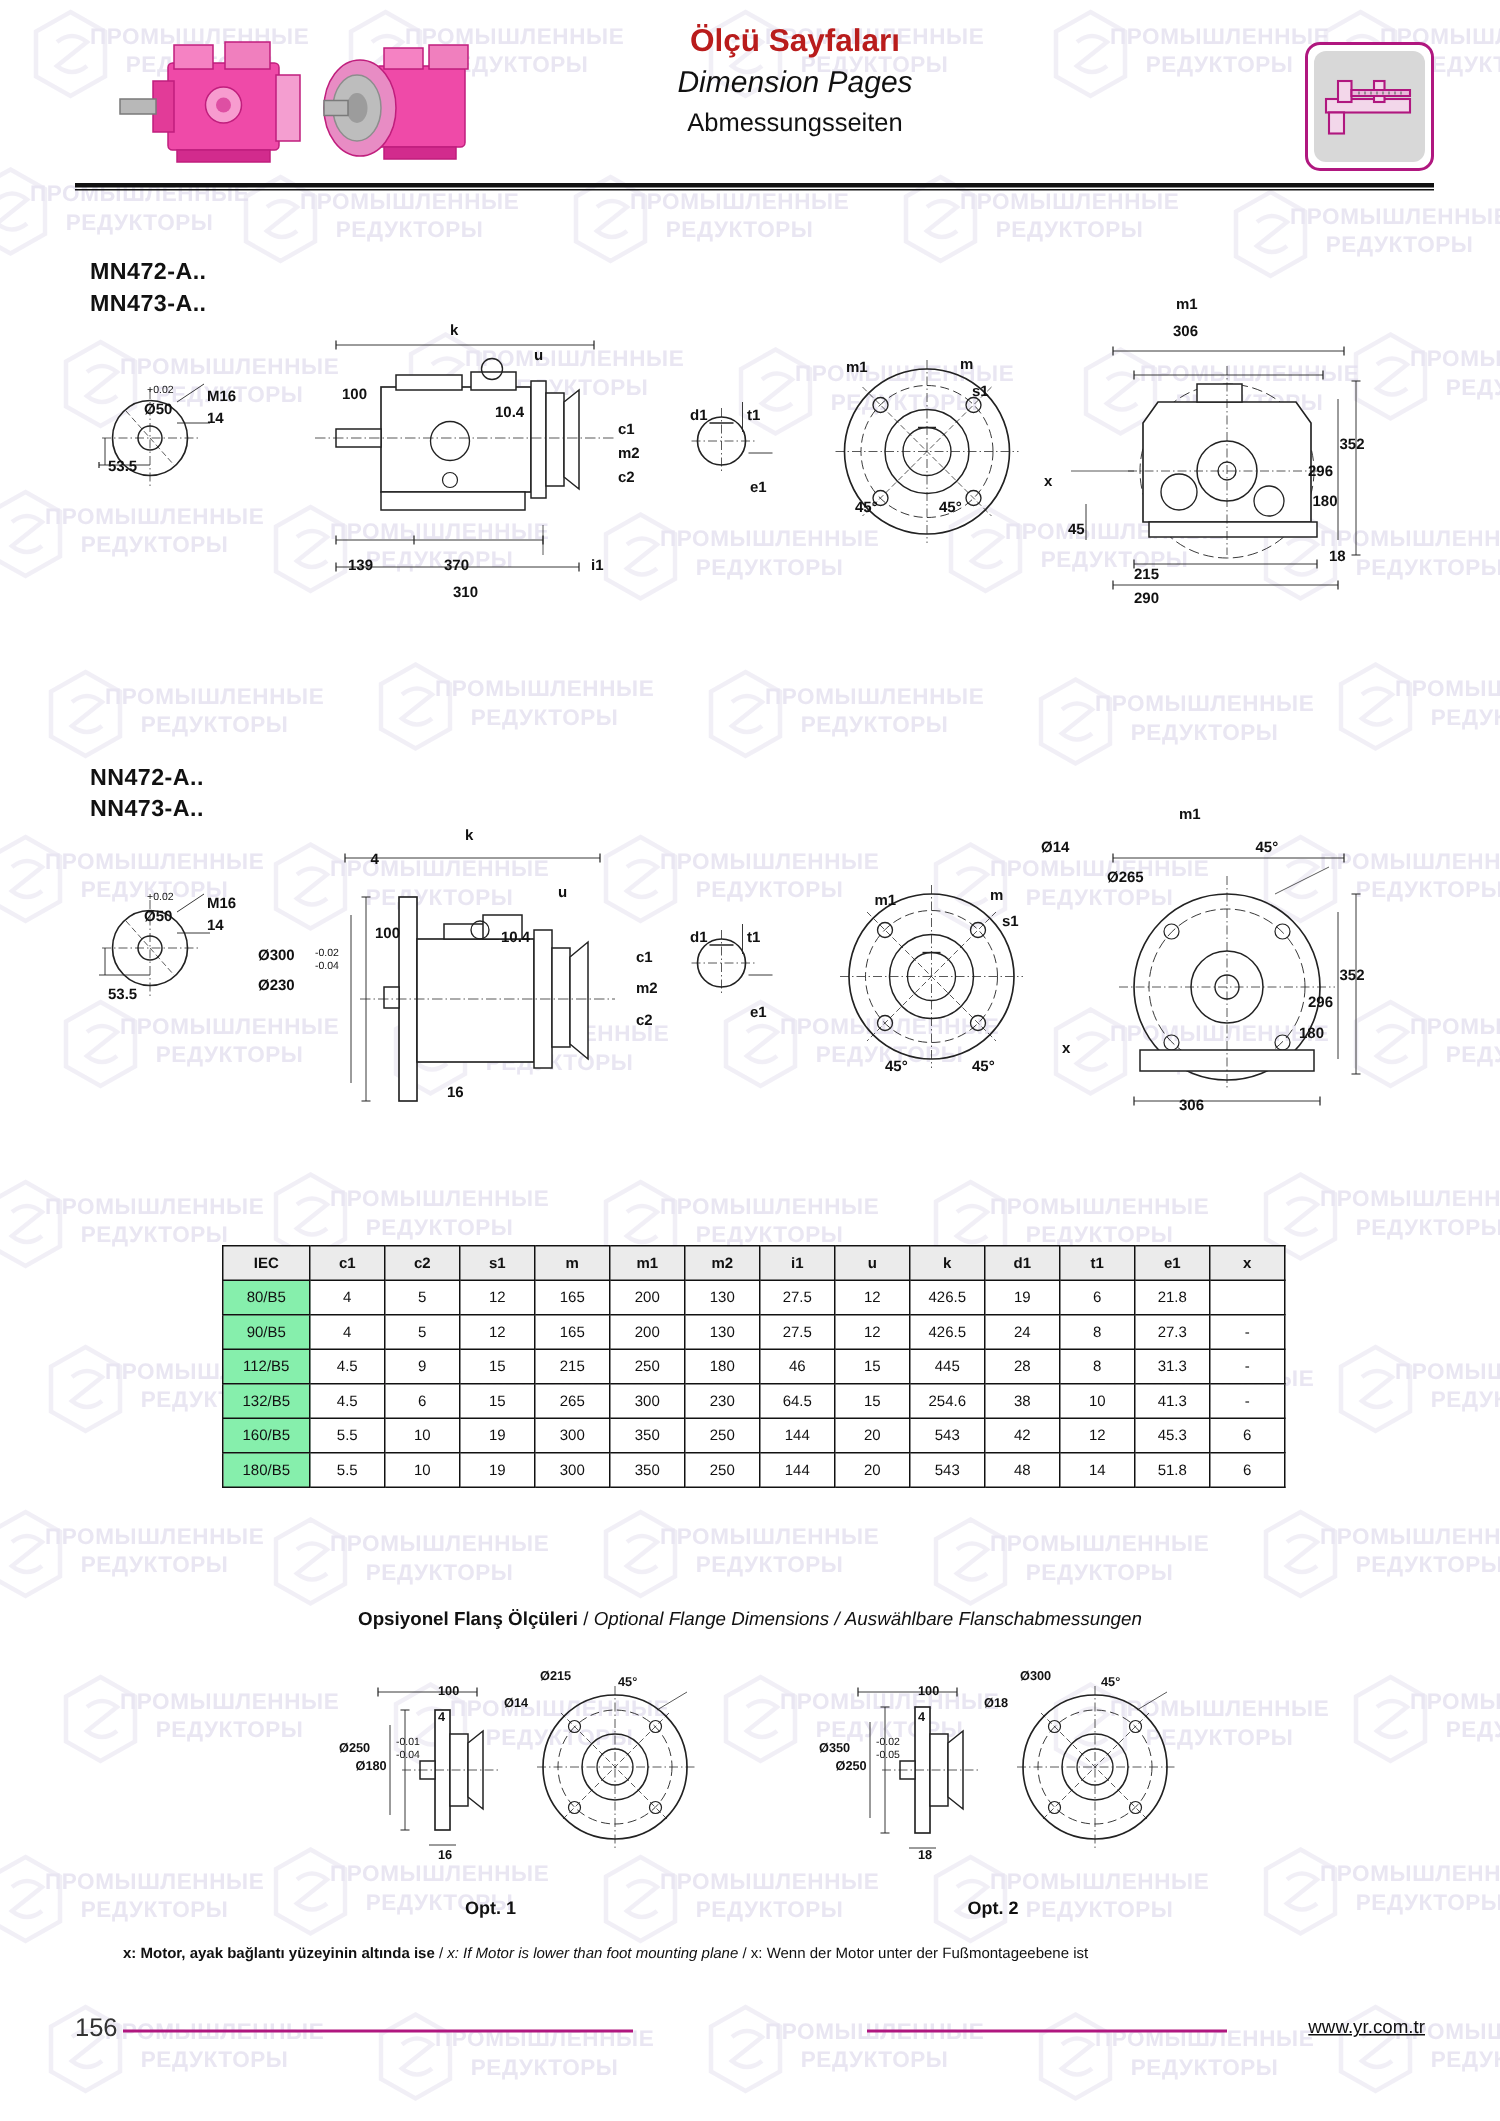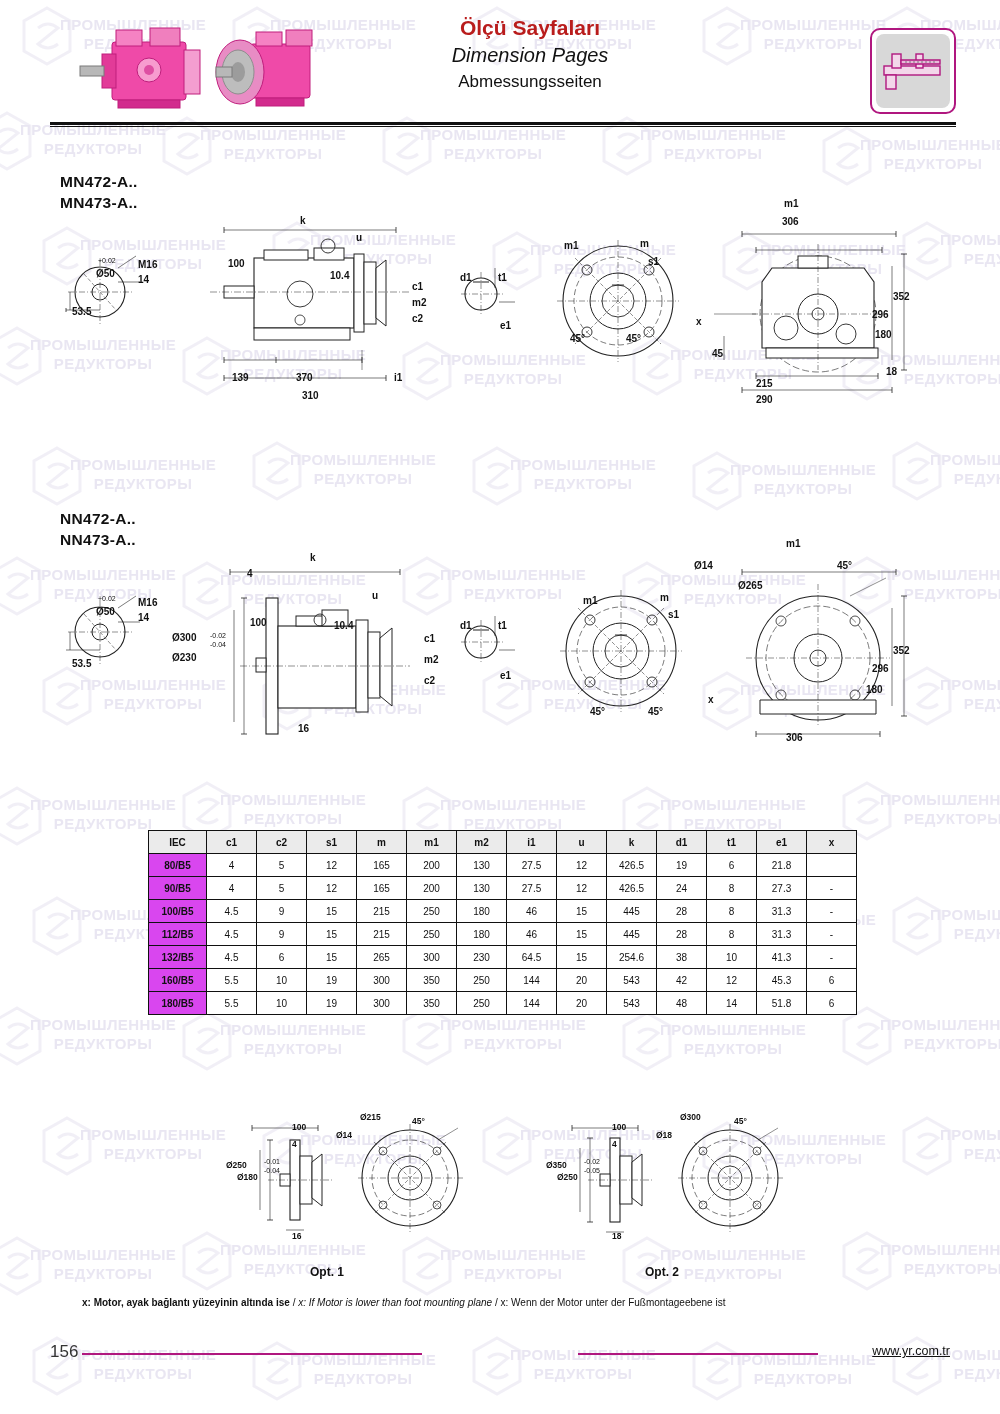--- a/index.html
+++ b/index.html
@@ -57,21 +57,21 @@
   .lbl.sm { font-size:8.5px; }
   .lbl.xs { font-size:7px; }
 
   
   .tbl { position:absolute; left:148px; top:830px; border-collapse:collapse; }
   .tbl td, .tbl th {
     border:1px solid #111; font-size:10px; text-align:center;
     height:23px; padding:0 2px; color:#111; background:#fff;
   }
   .tbl th { font-weight:bold; background:#ebebeb; }
-  .tbl td.first { font-weight:bold; background:#d946ef; }
+  .tbl td.first { font-weight:normal; background:#86efac; }
   .tbl .w-iec { width:58px; }
   .tbl .w-c { width:50px; }
 
   
   .opt-title { position:absolute; left:0; top:1072px; width:1000px; text-align:center; font-size:12.5px; color:#111; }
   .opt-title b { font-weight:bold; }
   .opt-title i { font-style:italic; }
   .opt-cap { position:absolute; font-size:12px; font-weight:bold; color:#111; }
 
   .foot-note { position:absolute; left:82px; top:1297px; font-size:10px; color:#111; }
@@ -1128,36 +1128,20 @@
           <td>12</td>
           <td>165</td>
           <td>200</td>
           <td>130</td>
           <td>27.5</td>
           <td>12</td>
           <td>426.5</td>
           <td>24</td>
           <td>8</td>
           <td>27.3</td>
-          <td>-</td>
-        </tr>
-        <tr>
-          <td class="first">100/B5</td>
-          <td>4.5</td>
-          <td>9</td>
-          <td>15</td>
-          <td>215</td>
-          <td>250</td>
-          <td>180</td>
-          <td>46</td>
-          <td>15</td>
-          <td>445</td>
-          <td>28</td>
-          <td>8</td>
-          <td>31.3</td>
           <td>-</td>
         </tr>
         <tr>
           <td class="first">112/B5</td>
           <td>4.5</td>
           <td>9</td>
           <td>15</td>
           <td>215</td>
           <td>250</td>
           <td>180</td>
@@ -1213,20 +1197,27 @@
           <td>20</td>
           <td>543</td>
           <td>48</td>
           <td>14</td>
           <td>51.8</td>
           <td>6</td>
         </tr>
       </tbody>
   </table>
 
+  <div class="opt-title">
+    <b>Opsiyonel Flanş Ölçüleri</b>
+    <span>/</span>
+    <i>Optional Flange Dimensions</i>
+    <i>/</i>
+    <i>Auswählbare Flanschabmessungen</i>
+  </div>
 
   <div style="position:absolute;left:230px;top:1112px;">
     <svg width="120" height="130" viewBox="0 0 120 130">
       <line x1="22" y1="16" x2="88" y2="16" stroke="#222" stroke-width=".6"></line>
       <path d="M22 13 l0 6 M88 13 l0 6" stroke="#222" stroke-width=".8"></path>
       <rect x="60" y="28" width="10" height="80" fill="#fff" stroke="#222" stroke-width="1.1"></rect>
       <rect x="70" y="44" width="12" height="48" fill="#fff" stroke="#222" stroke-width="1"></rect>
       <path d="M82 50 l10 -8 l0 52 l-10 -8 z" fill="#fff" stroke="#222" stroke-width="1"></path>
       <rect x="50" y="62" width="10" height="12" fill="#fff" stroke="#222" stroke-width="1"></rect>
       <line x1="38" y1="68" x2="104" y2="68" stroke="#222" stroke-width=".5" stroke-dasharray="6,2,1,2"></line>

